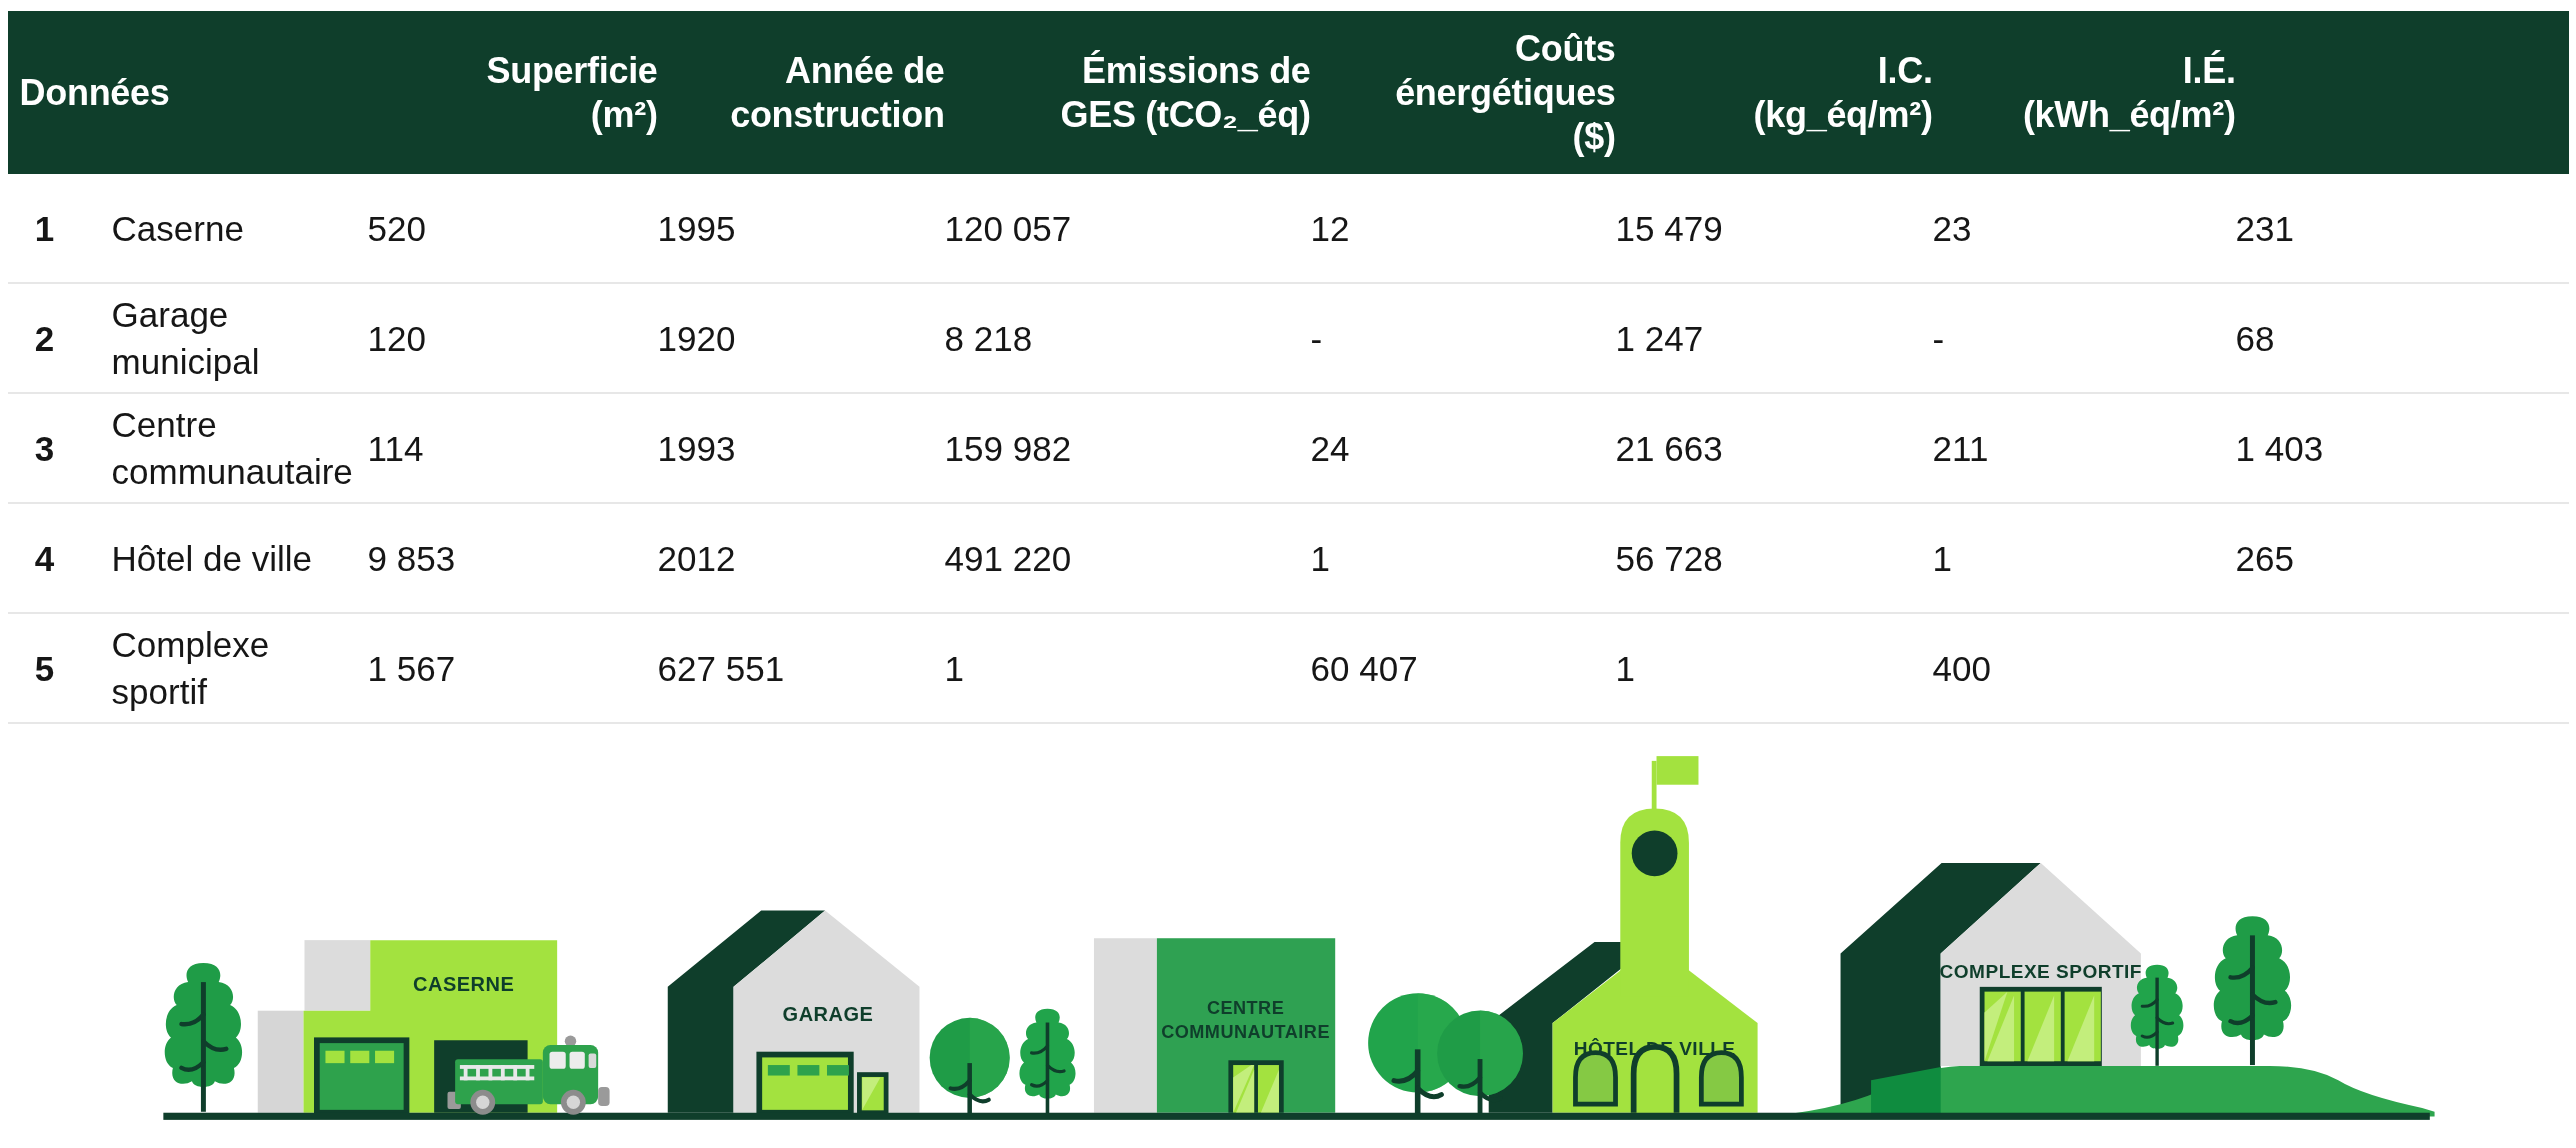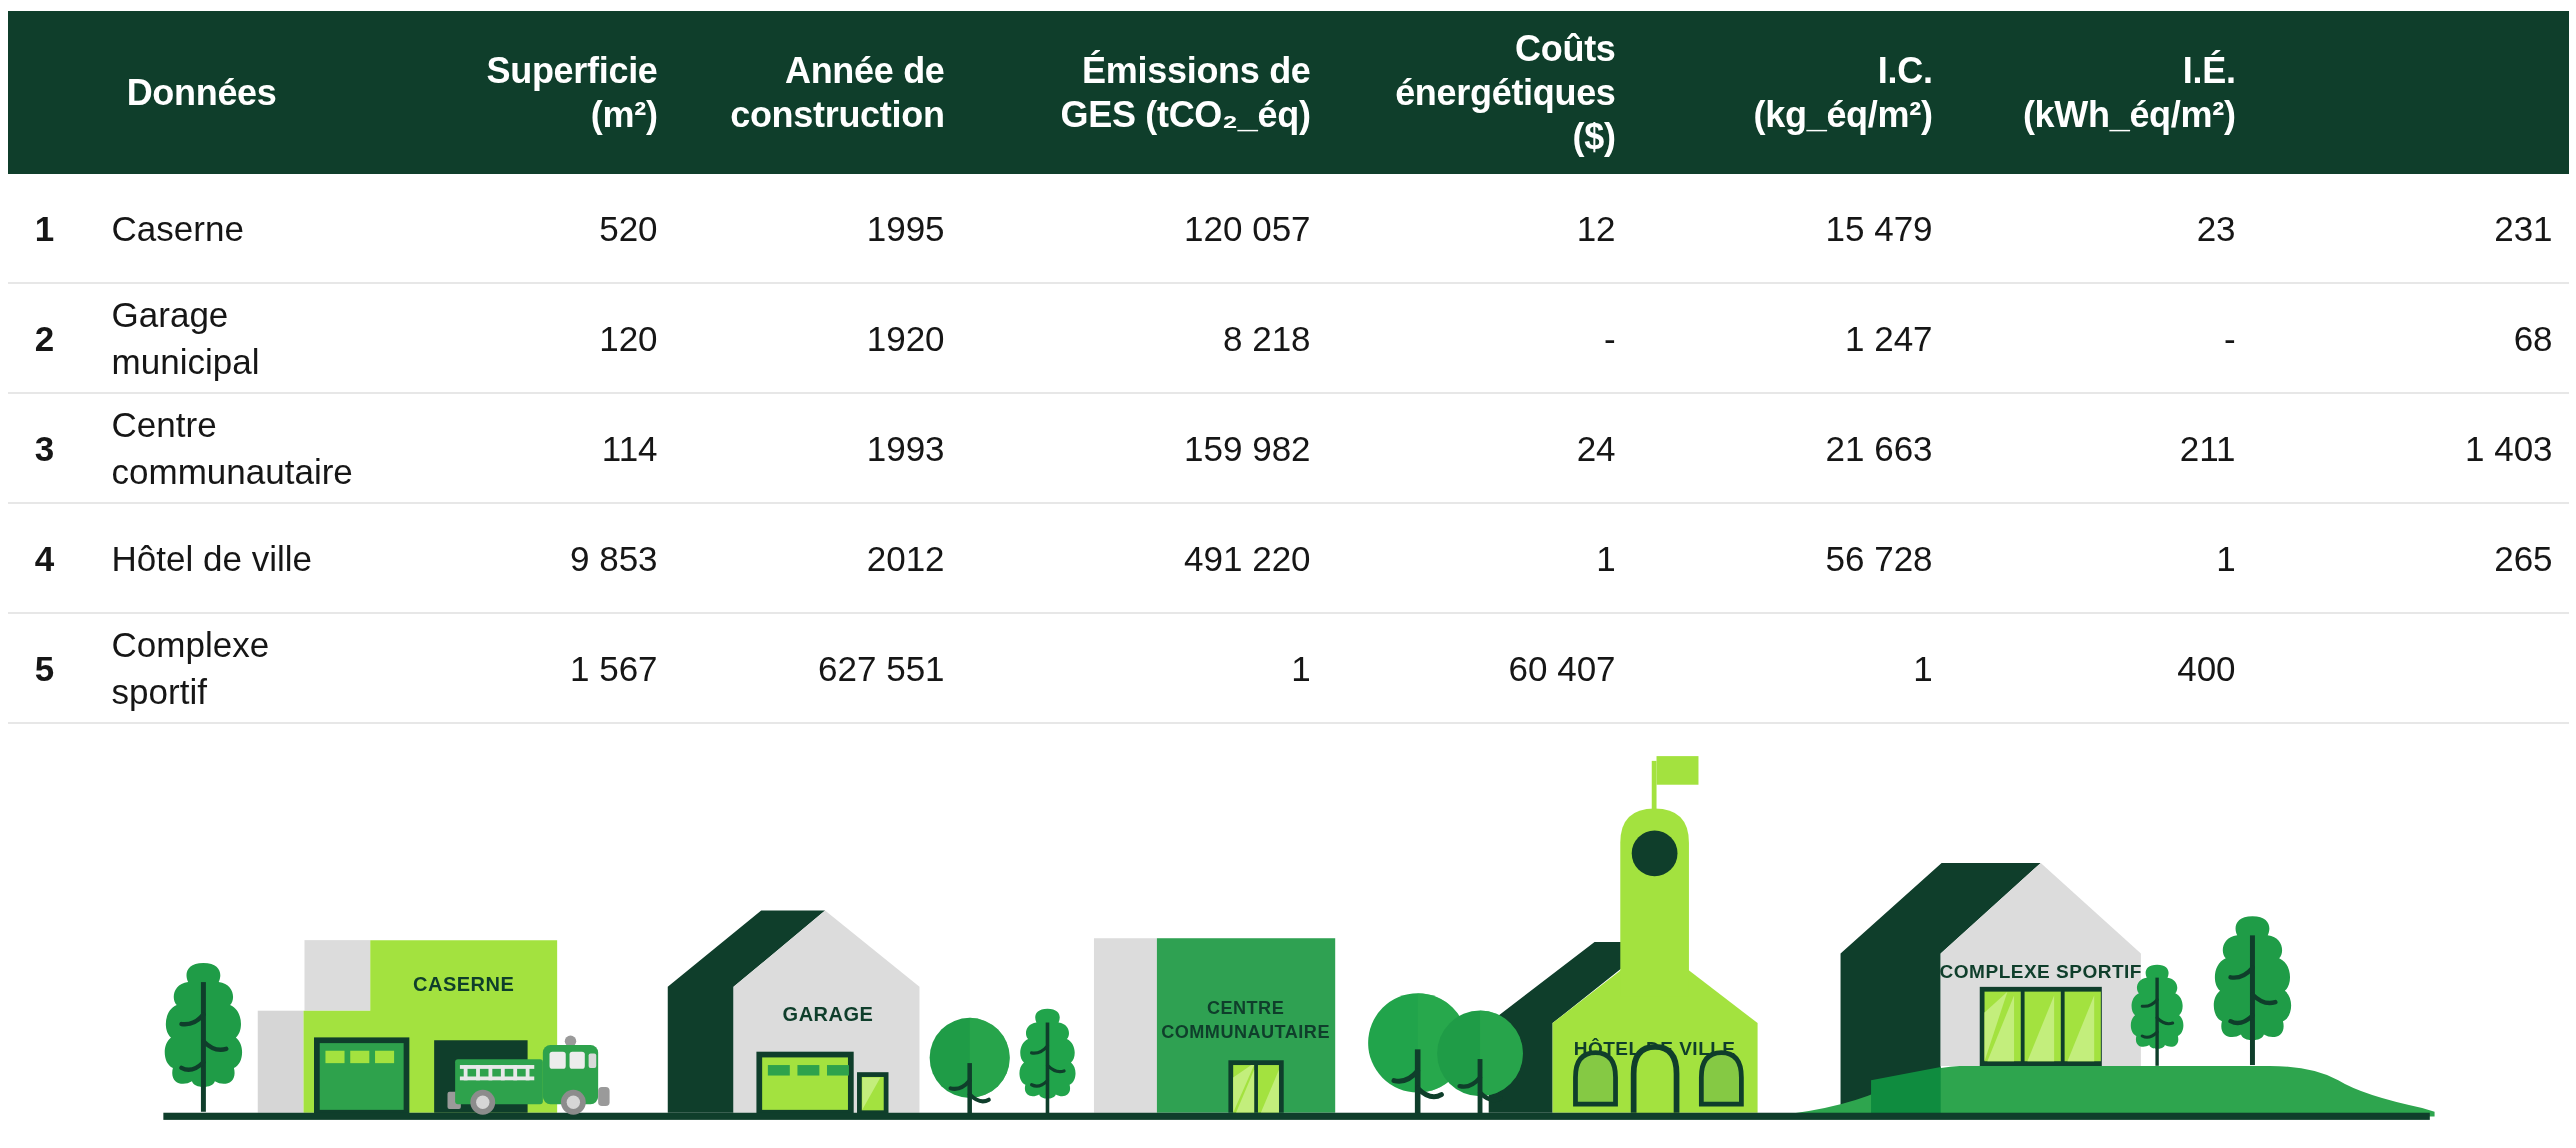--- a/index.html
+++ b/index.html
@@ -5,24 +5,24 @@
   html,body{margin:0;padding:0;background:#ffffff;}
   body{width:2576px;height:1148px;position:relative;overflow:hidden;
        font-family:"Liberation Sans",sans-serif;color:#161616;}
 
   
   .data-table{position:absolute;left:7.6px;top:11.4px;width:2561px;}
   .grid{display:grid;grid-template-columns:55px 305px 290px 287px 366px 305px 317px 303px 317px;}
   .thead{background:var(--dark);height:163px;align-items:center;}
   .th{color:#fff;font-size:36px;line-height:44px;font-weight:700;
       text-align:right;white-space:pre-line;align-self:center;letter-spacing:-0.3px;}
-  .th.first{grid-column:1 / 3;text-align:center;padding-left:28px;}
+  .th.first{grid-column:1 / 3;text-align:left;padding-left:12px;}
   .tbody .row{height:110px;border-bottom:2.9px solid #E7E7E7;box-sizing:border-box;
               align-items:center;}
-  .td{font-size:35px;line-height:47px;text-align:right;white-space:pre-line;}
+  .td{font-size:35px;line-height:47px;text-align:left;white-space:pre-line;}
   .td.num{font-weight:700;text-align:center;padding-left:19px;}
   .td.name{text-align:left;padding-left:49px;}
 
   
   .scene{position:absolute;left:0;top:0;width:2576px;height:1148px;}
   .scene text{font-family:"Liberation Sans",sans-serif;font-weight:700;
               fill:var(--dark);letter-spacing:0.5px;}
   :root{--dark:#0F3E2B;}
 </style>
 </head>

